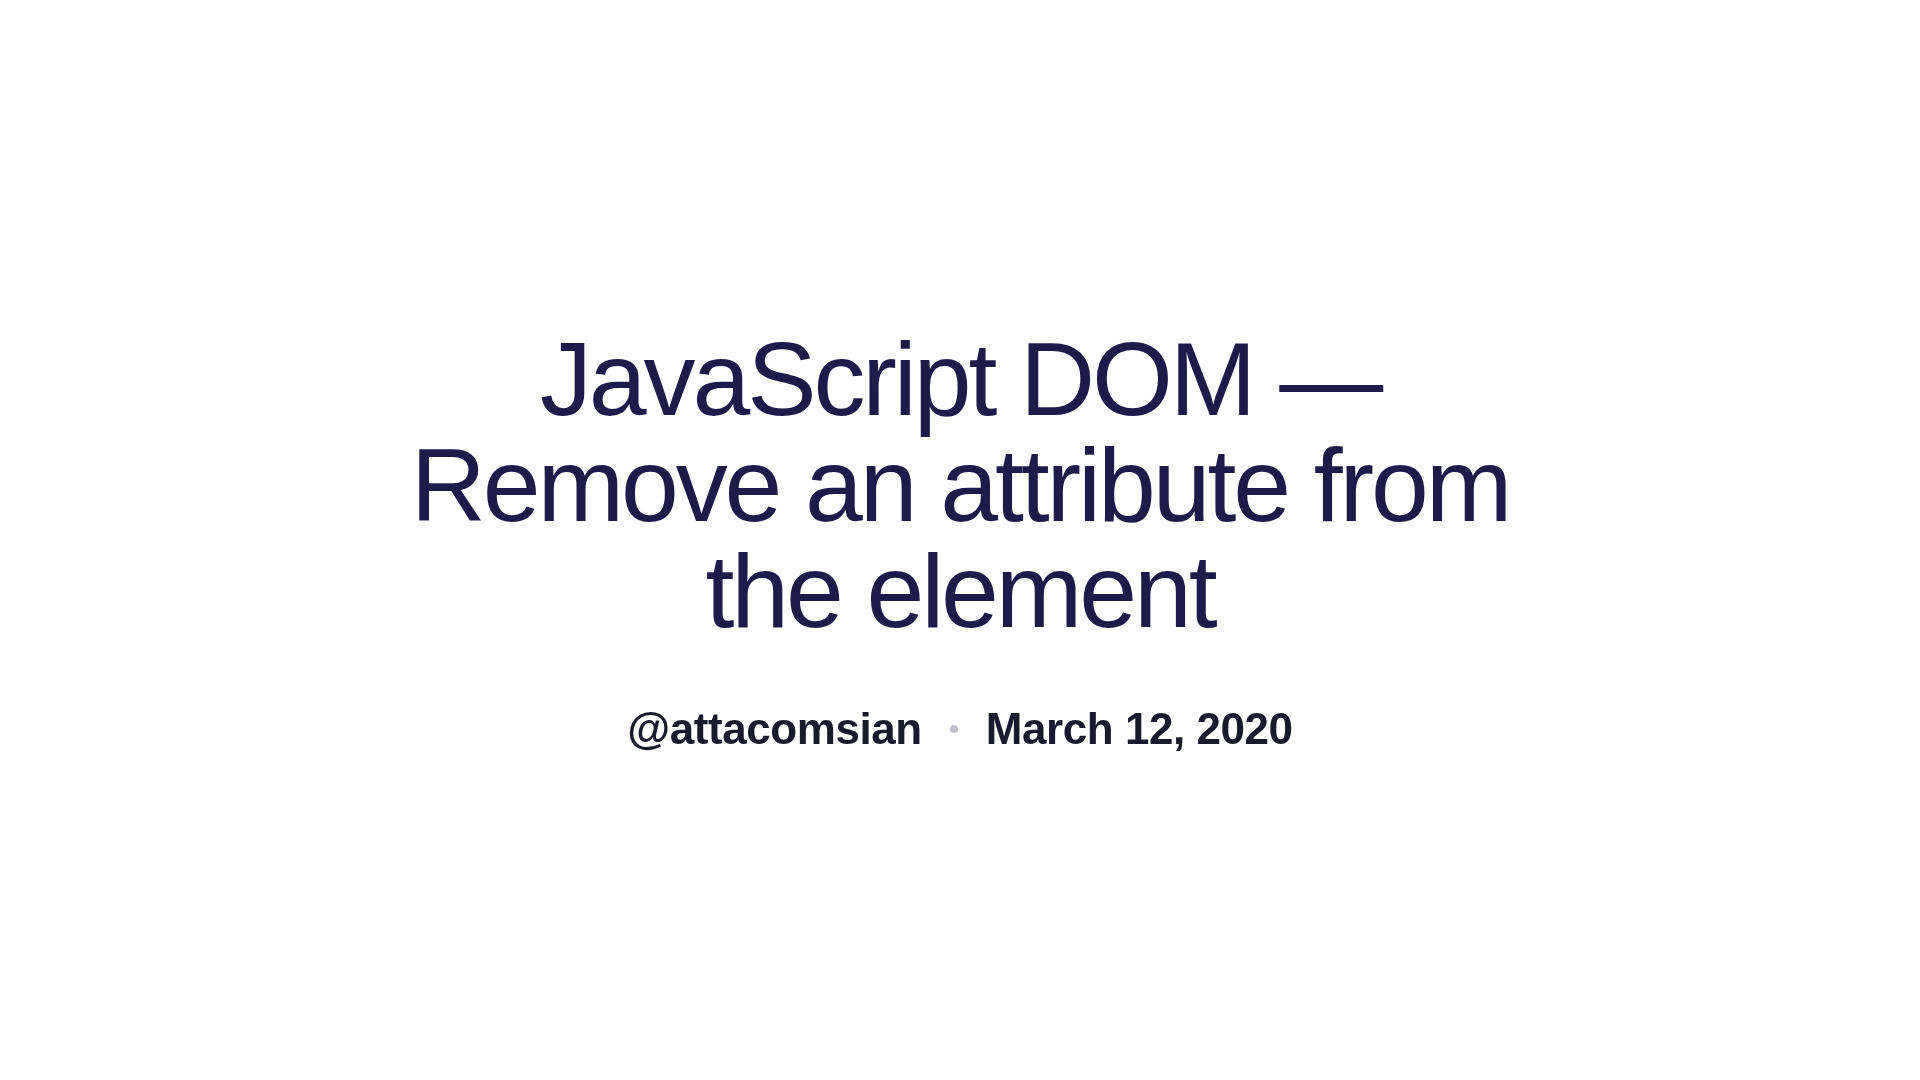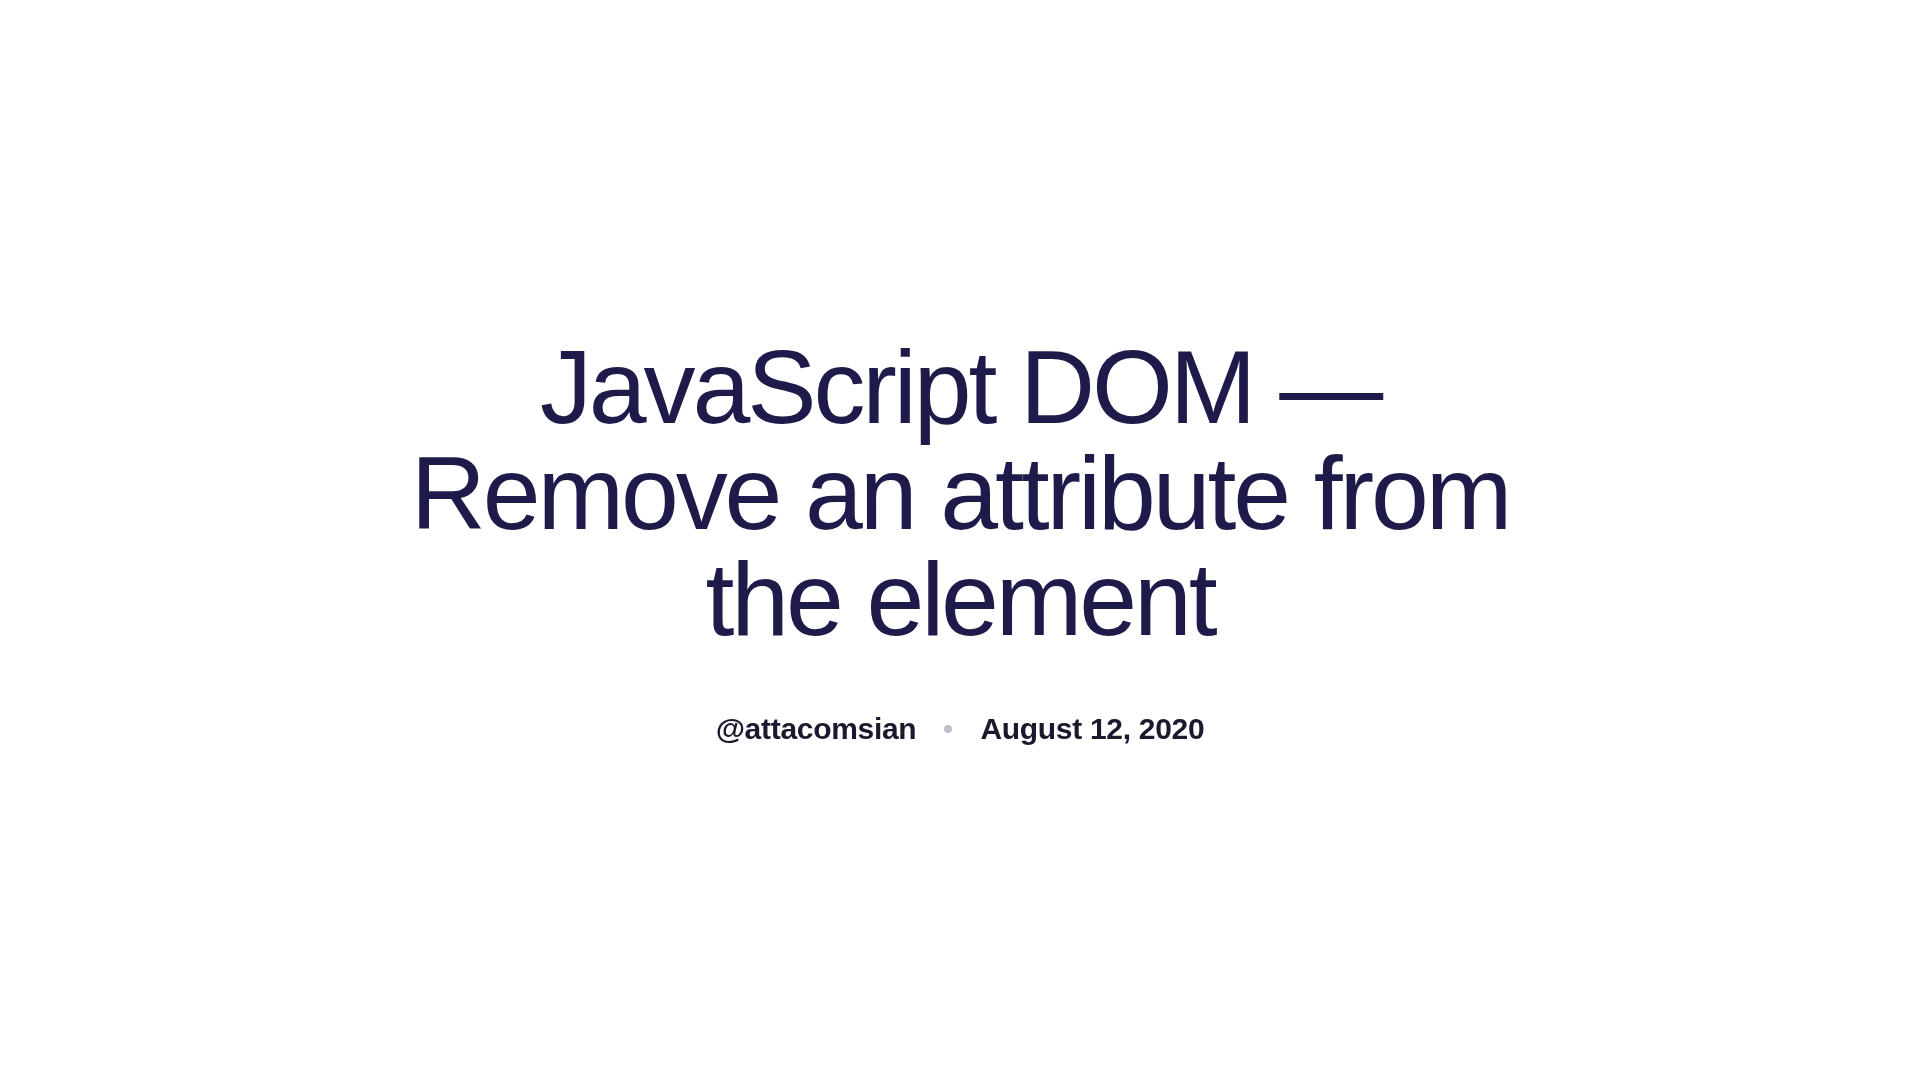--- a/index.html
+++ b/index.html
@@ -31,21 +31,21 @@
       line-height: 1.02;
       letter-spacing: -0.03em;
       margin-bottom: 60px;
     }
     
     .meta {
       display: flex;
       align-items: center;
       justify-content: center;
       gap: 28px;
-      font-size: 30px;
+      font-size: 44px;
       font-weight: 700;
       letter-spacing: -0.01em;
     }
     
     .author {
       color: #1a1a2e;
     }
     
     .dot {
       width: 8px;
@@ -59,15 +59,15 @@
     }
   </style>
 </head>
 <body>
 
 <div class="container">
   <h1 class="title">JavaScript DOM — Remove an attribute from the element</h1>
   <div class="meta">
     <span class="author">@attacomsian</span>
     <span class="dot"></span>
-    <span class="date">August 12, 2020</span>
+    <span class="date">March 12, 2020</span>
   </div>
 </div>
 
 </body></html>

